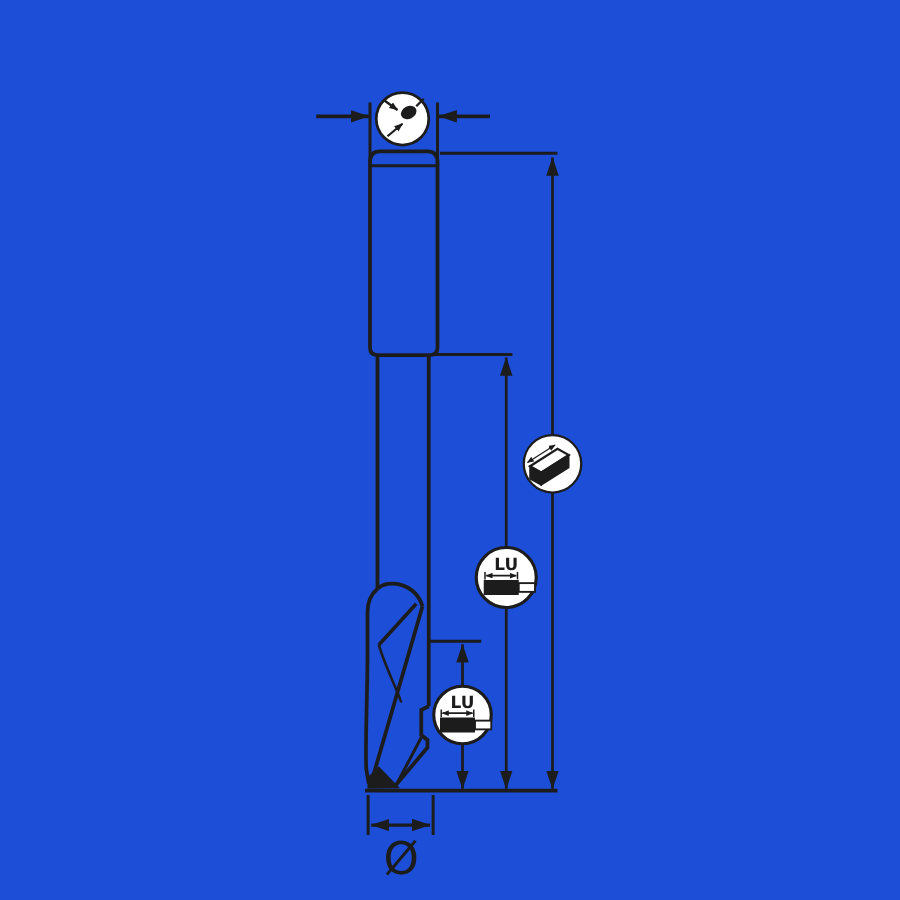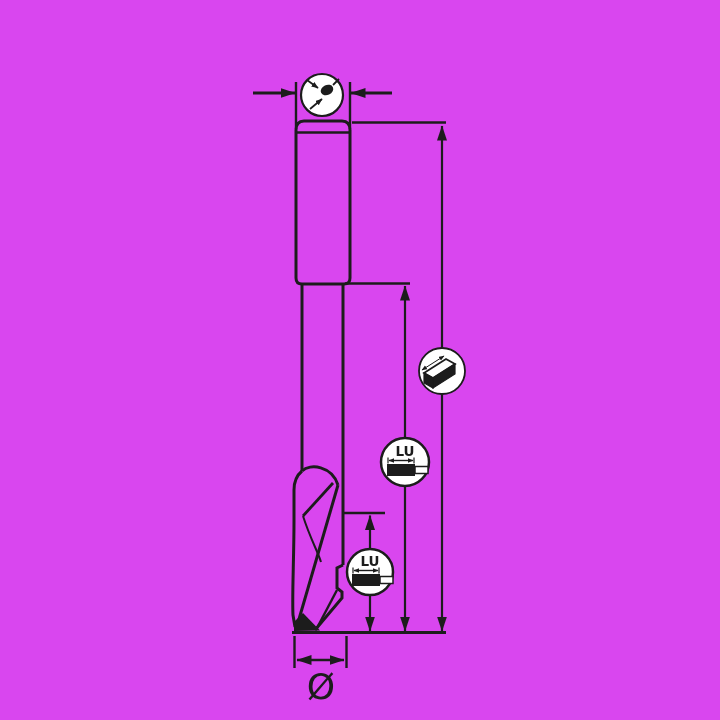--- a/index.html
+++ b/index.html
@@ -5,21 +5,21 @@
   html, body {
     margin: 0;
     padding: 0;
     background: #ffffff;
     font-family: "Liberation Sans", sans-serif;
   }
   .canvas {
     position: relative;
     width: 720px;
     height: 720px;
-    background: #d946ef;
+    background: #1d4ed8;
     overflow: hidden;
   }
   svg { display: block; }
   .lu-text {
     font-family: "DejaVu Sans", "Liberation Sans", sans-serif;
     font-weight: bold;
     font-size: 13.5px;
     fill: #1c1c1c;
   }
   .dia-text {

